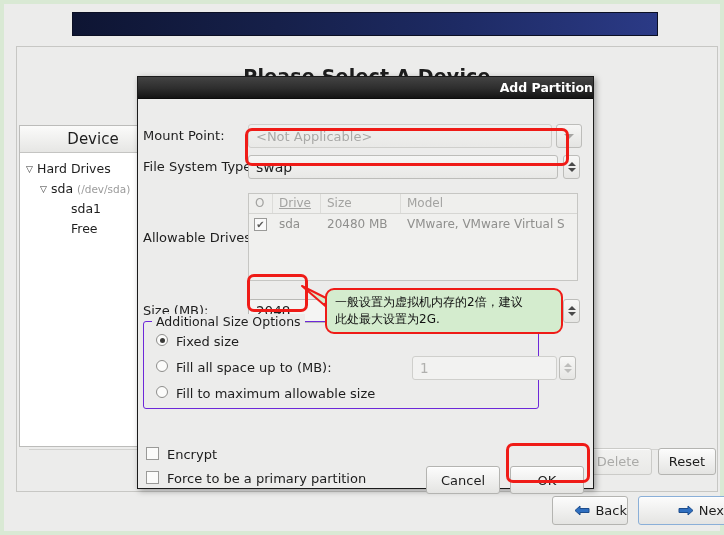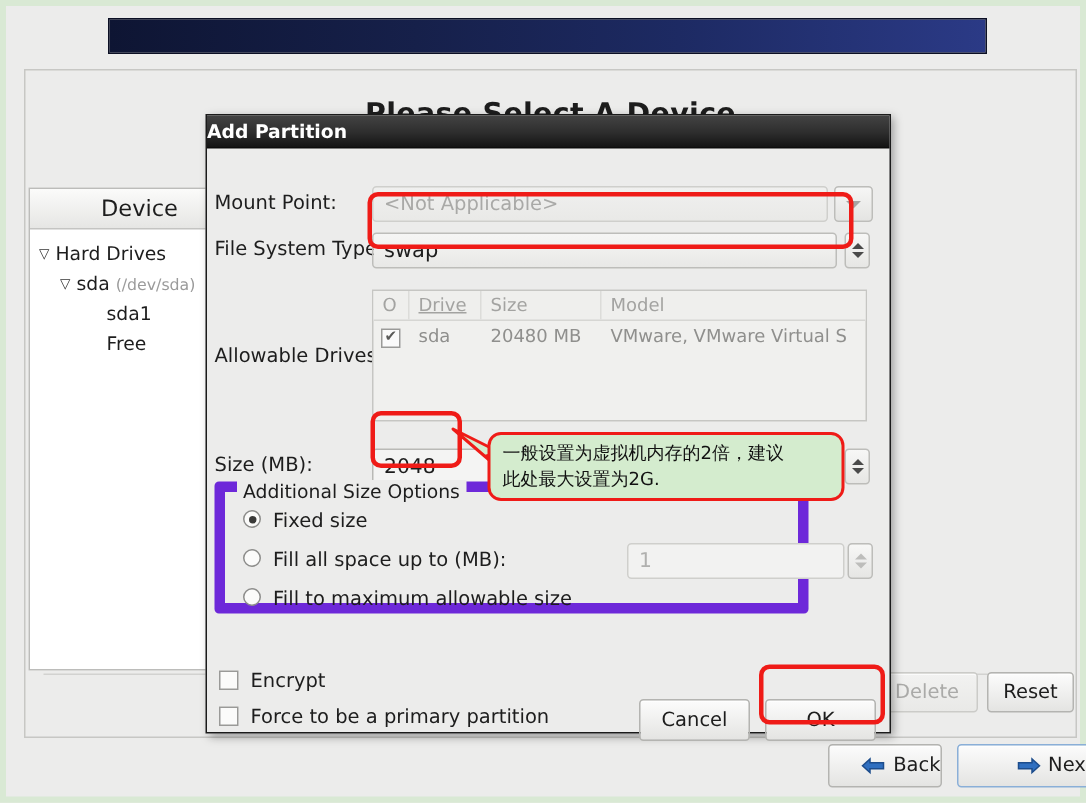--- a/index.html
+++ b/index.html
@@ -75,21 +75,21 @@
 
   
   .dialog {
     position: absolute; left: 137px; top: 76px;
     width: 455px; height: 411px;
     background: #ececeb;
     border: 1px solid #1b1b1b;
     box-shadow: 2px 2px 6px rgba(0,0,0,.35);
   }
   .dlg-title {
-    height: 21px; line-height: 21px; text-align:left;
+    height: 21px; line-height: 21px; text-align:right;
     color:#ffffff; font-size: 12.5px; font-weight: bold;
     background: linear-gradient(180deg,#434343 0%, #2d2d2d 55%, #141414 100%);
     border-bottom: 1px solid #0c0c0c;
   }
   .dlg-body { position: relative; padding: 8px 10px; height: 380px; }
 
   .lbl { font-size: 13px; color:#1d1d1d; }
   .combo {
     position: absolute; height: 24px;
     background: linear-gradient(180deg,#f6f6f5,#e8e8e6);
@@ -138,21 +138,21 @@
                  background:#efefed; font-size:12px; color:#a3a3a1; }
   .drives-head > div { border-right:1px solid #dcdcd9; padding-left:6px; box-sizing:border-box; height:19px; line-height:19px;}
   .drives-head > div:last-child { border-right:none; }
   .drow { display:flex; height:20px; align-items:center; font-size:12px; color:#8f8f8d; }
   .drow > div { padding-left:6px; box-sizing:border-box; }
   .cbx-s { width:11px;height:11px;border:1px solid #9a9a98;background:#fafafa;display:inline-flex;align-items:center;justify-content:center;font-size:10px;color:#5a5a58;line-height:1; }
 
   
   .group {
     position:absolute; left:5px; top:222px; width:396px; height:88px;
-    border:7px solid #6d28d9; border-radius:3px; box-sizing:border-box;
+    border:1px solid #6d28d9; border-radius:3px; box-sizing:border-box;
   }
   .group-title {
     position:absolute; left:8px; top:-8px; background:#ececeb; padding:0 4px;
     font-size:12.5px; color:#1d1d1d;
   }
   .radio { width:12px;height:12px;border-radius:50%;border:1px solid #8d8d8b;background:#fbfbfa;
            display:inline-flex;align-items:center;justify-content:center;box-sizing:border-box;}
   .radio .dot { width:5px;height:5px;border-radius:50%;background:#3a3a38; }
   .opt { position:absolute; display:flex; align-items:flex-start; gap:8px; font-size:13px; color:#1d1d1d; }
 

